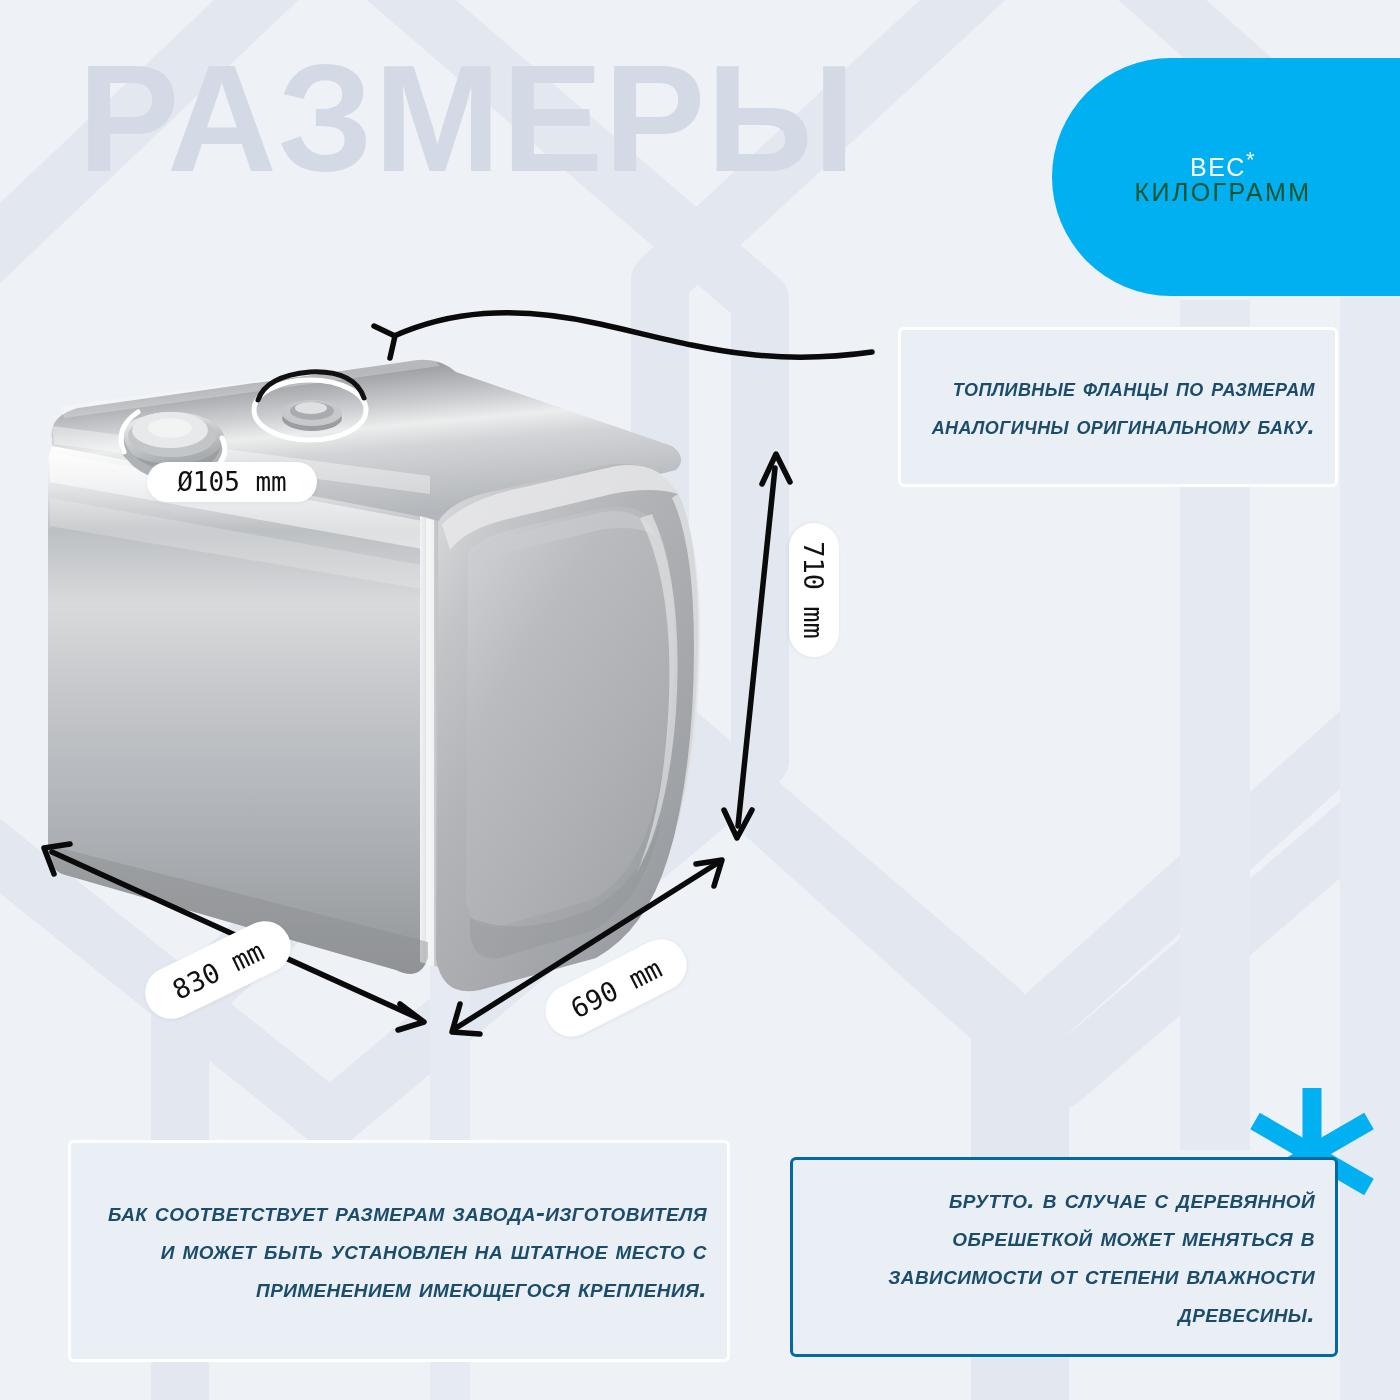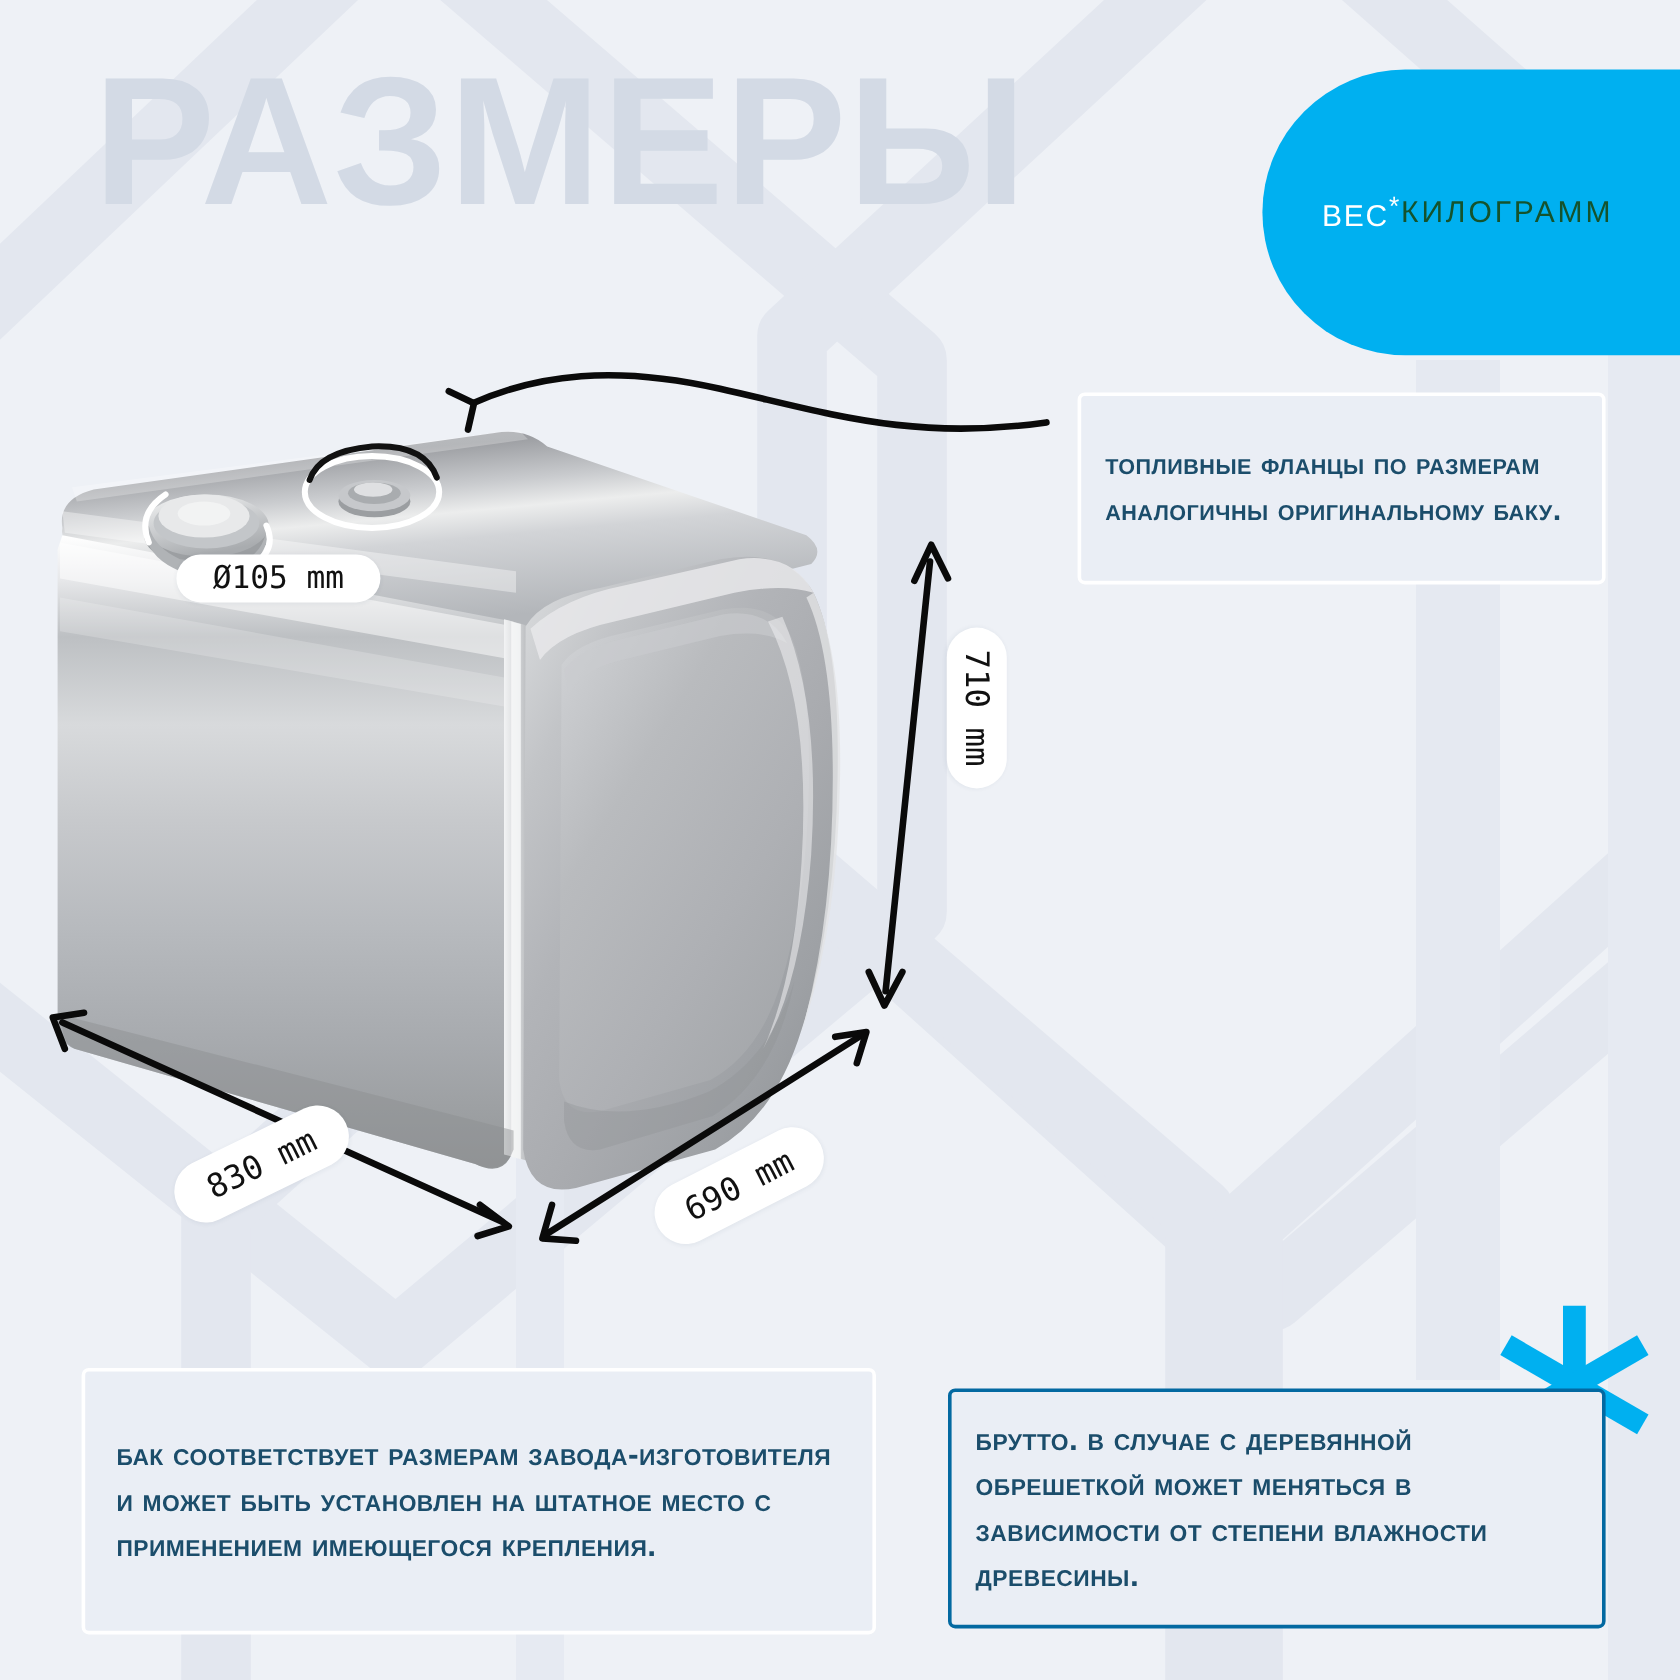--- a/index.html
+++ b/index.html
@@ -29,21 +29,21 @@
   }
 
   
   #weight-badge {
     position:absolute;
     right:0; top:58px;
     width:348px; height:238px;
     background:#00b0f0;
     border-radius:120px 0 0 120px;
     z-index:6;
-    display:flex; flex-direction:row;
+    display:flex; flex-direction:column;
     align-items:center; justify-content:center;
     padding-right:6px;
   }
   #weight-badge .wb-label {
     color:#ffffff; font-size:25px; letter-spacing:1.5px;
     font-weight:400; line-height:1;
   }
   #weight-badge .wb-label sup { font-size:22px; }
   #weight-badge .wb-value {
     color:#ffffff; font-size:126px; font-weight:700;
@@ -54,23 +54,24 @@
     font-weight:400; line-height:1;
   }
 
   
   .info-box {
     position:absolute;
     background:#eaeef5;
     border:3px solid #ffffff;
     border-radius:6px;
     display:flex; align-items:center; justify-content:center;
-    text-align:left;
+    text-align:right;
     color:#1b4d6b;
     z-index:7;
+    font-style:italic;
   }
   .info-box p {
     font-size:27px;
     line-height:1.42;
     letter-spacing:0.4px;
     font-variant:small-caps;
     text-transform:lowercase;
     font-weight:600;
     padding:0 20px;
   }

